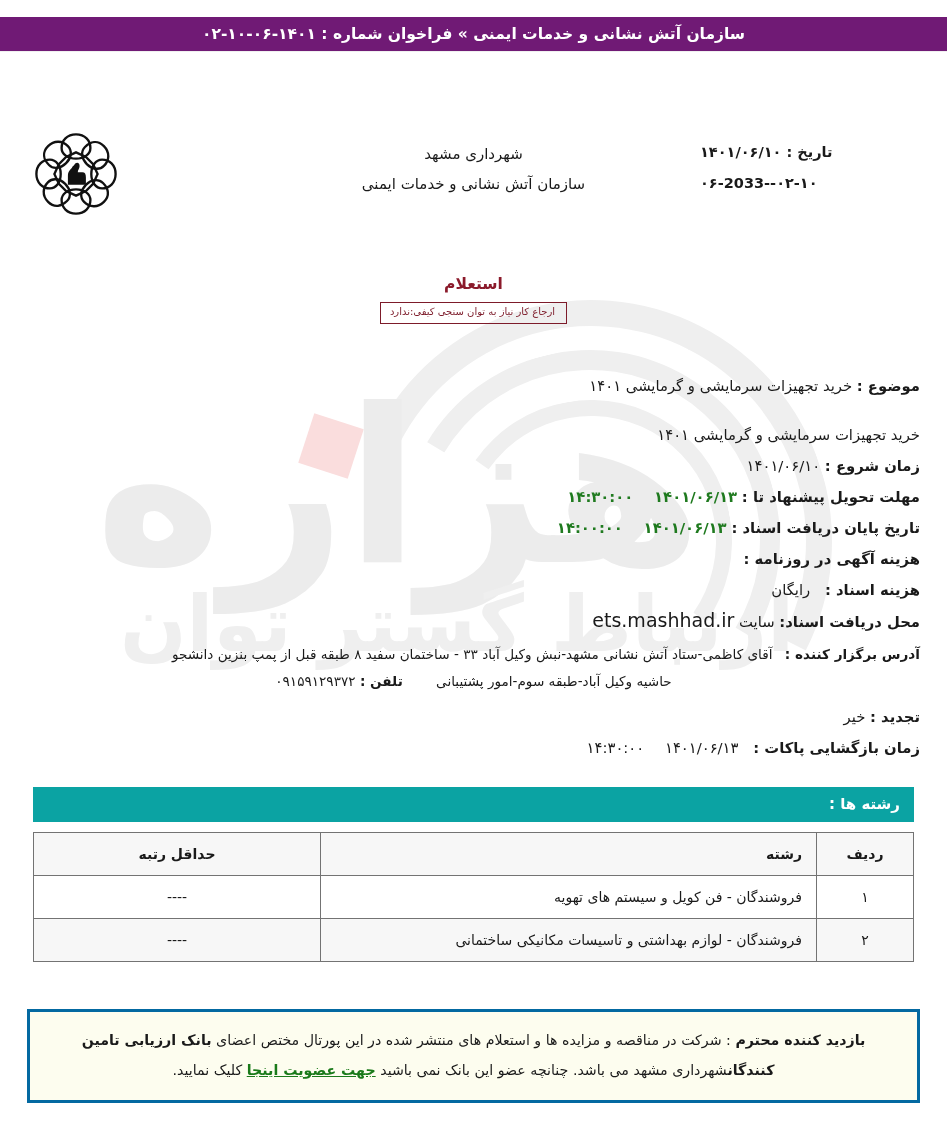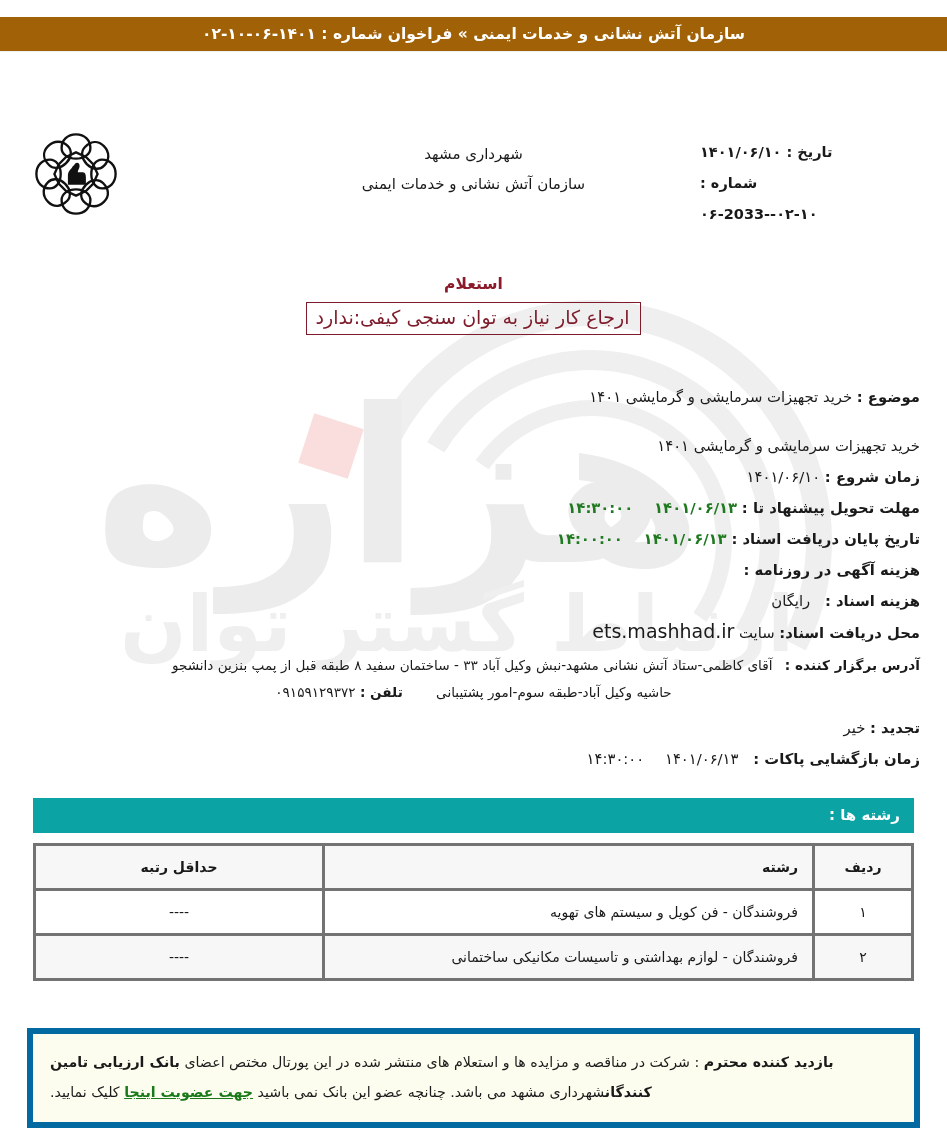--- a/index.html
+++ b/index.html
@@ -60,21 +60,21 @@
     width: 52px; height: 52px;
     left: 305px; top: 420px;
     background: #fadddd;
     transform: rotate(18deg);
   }
 
   .page { position: relative; z-index: 2; }
 
   
   .topbar {
-    background: #a16207;
+    background: #701a75;
     height: 34px;
     margin: 17px 0 0 0;
     display: flex;
     align-items: center;
     justify-content: center;
     box-shadow: 0 1px 0 rgba(0,0,0,0.06);
   }
   .topbar-title {
     color: #ffffff;
     font-size: 15.5px;
@@ -126,21 +126,21 @@
     margin-top: 104px;
   }
   .estelam-note-wrap {
     display: flex;
     justify-content: center;
     margin-top: 9px;
   }
   .estelam-note {
     border: 1.5px solid #7d1b2a;
     color: #7d1b2a;
-    font-size: 19px;
+    font-size: 10px;
     padding: 3px 11px 5px 9px;
     line-height: 1.2;
     background: transparent;
   }
 
   
   .details {
     margin: 46px 27px 0 27px;
     font-size: 14.8px;
     line-height: 31px;
@@ -174,40 +174,40 @@
     text-align: right;
   }
   table.fields {
     width: 100%;
     border-collapse: collapse;
     margin-top: 10px;
     font-size: 14px;
     background: #fff;
   }
   table.fields th, table.fields td {
-    border: 3px solid #737373;
+    border: 1px solid #737373;
     padding: 13px 14px;
     text-align: center;
     vertical-align: middle;
   }
   table.fields thead th { background: #f7f7f7; font-weight: 700; }
   table.fields th.c-radif, table.fields td.c-radif { width: 68px; }
   table.fields th.c-reshte, table.fields td.c-reshte { text-align: right; }
   table.fields th.c-rotbe, table.fields td.c-rotbe { width: 258px; }
   table.fields tbody tr:nth-child(even) td { background: #f7f7f7; }
 
   
   .notice {
     margin: 47px 27px 13px 27px;
     background: #fdfdef;
-    border: 6px solid #0369a1;
+    border: 3px solid #0369a1;
     padding: 13px 17px 15px 17px;
     font-size: 14.2px;
     line-height: 30px;
-    text-align: left;
+    text-align: center;
   }
   .notice b { font-weight: 700; }
   .notice .lnk { color: #1a7a1a; font-weight: 700; }
 </style>
 </head>
 <body>
 
 <div class="watermark">
   <div class="wm-arc wm-arc1"></div>
   <div class="wm-arc wm-arc2"></div>
@@ -223,21 +223,20 @@
     <span class="topbar-title">سازمان آتش نشانی و خدمات ایمنی » فراخوان شماره : ۱۴۰۱-۰۶-۱۰-۰۲</span>
   </div>
 
   <div class="header">
 
     <div class="hdr-meta">
       <div>
         <span>تاریخ :</span>
         <span>۱۴۰۱/۰۶/۱۰</span>
       </div>
-      <div>شماره :</div>
       <div>۰۲-۱۰--۰۶-2033</div>
     </div>
 
     <div class="hdr-center">
       <div>شهرداری مشهد</div>
       <div>سازمان آتش نشانی و خدمات ایمنی</div>
     </div>
 
     <div class="hdr-logo">
       <svg viewBox="0 0 100 100" width="96" height="90" aria-hidden="true">

